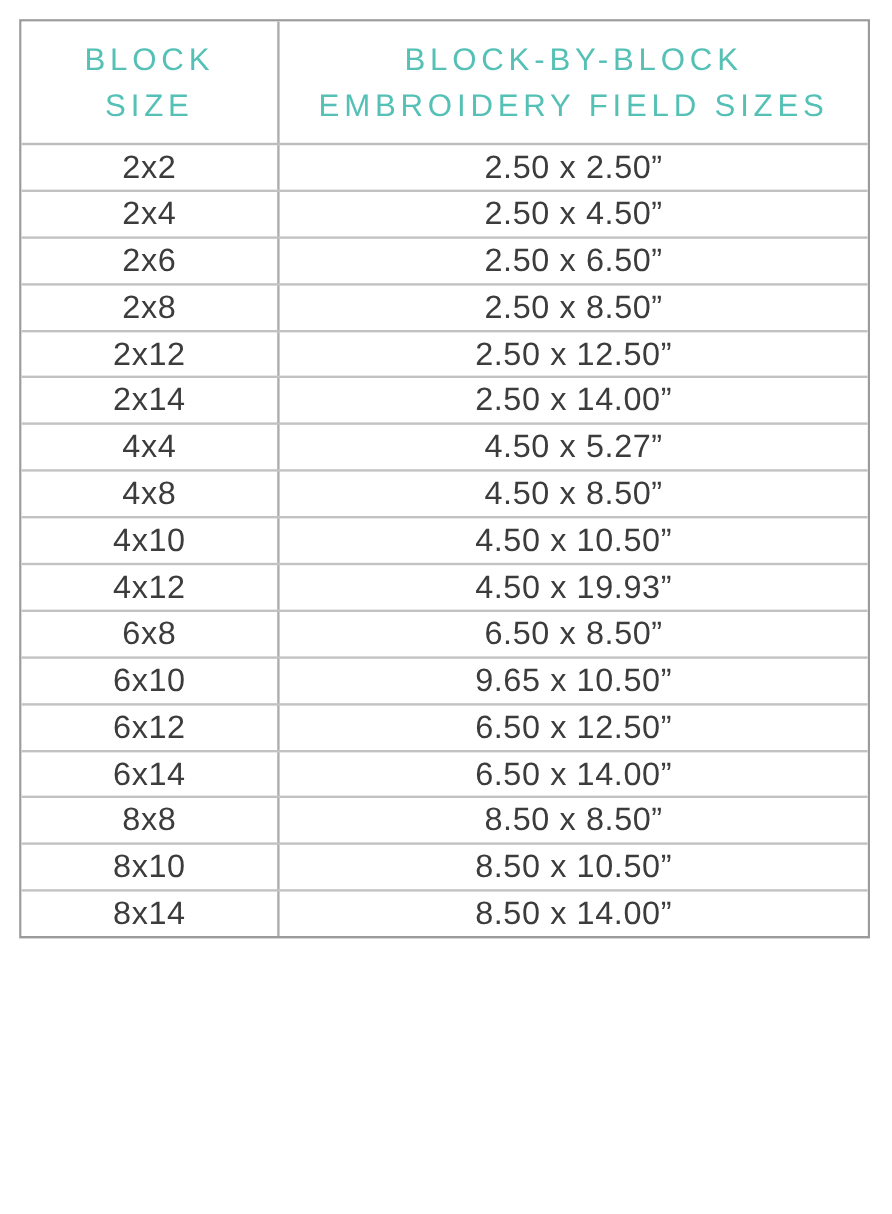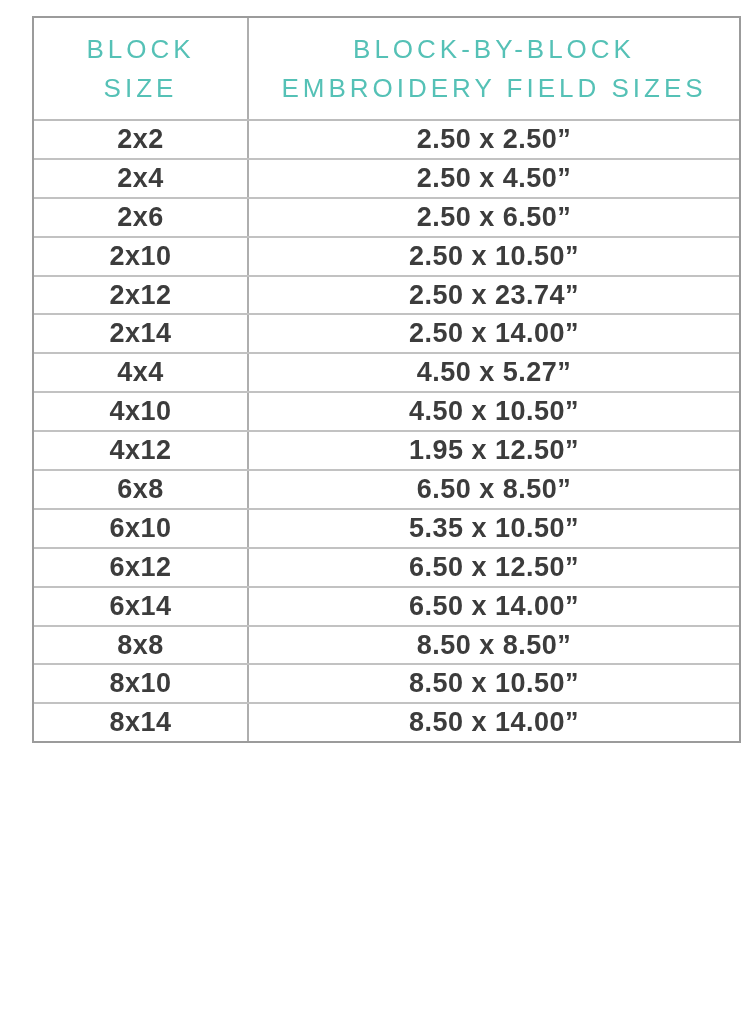--- a/index.html
+++ b/index.html
@@ -5,40 +5,39 @@
   html, body {
     margin: 0;
     padding: 0;
     background: #ffffff;
     width: 743px;
     height: 1012px;
     font-family: "Liberation Sans", sans-serif;
   }
   .table-wrap {
     position: absolute;
-    left: 32px;
+    left: 16px;
     top: 16px;
     width: 705px;
     border: 2px solid #9b9b9b;
     background: #ffffff;
   }
   table.size-table {
     width: 100%;
     border-collapse: collapse;
     table-layout: fixed;
   }
   col.col-block { width: 214px; }
   col.col-field { width: auto; }
 
   th, td {
     padding: 0;
     text-align: center;
     vertical-align: middle;
     background: #ffffff;
-    font-weight: bold;
   }
   th {
     height: 101px;
     font-weight: normal;
     color: #55c1b6;
     font-size: 26px;
     letter-spacing: 4px;
     line-height: 1.5;
     border-bottom: 2px solid #bdbdbd;
   }
@@ -82,63 +81,67 @@
   <tr>
     <td class="v-divider">2x4</td>
     <td>2.50 x 4.50”</td>
   </tr>
 
   <tr>
     <td class="v-divider">2x6</td>
     <td>2.50 x 6.50”</td>
   </tr>
 
+  <tr>
+    <td class="v-divider">2x8</td>
+    <td>2.50 x 8.50”</td>
+  </tr>
 
-  <tr>
-    <td class="v-divider">2x10</td>
-    <td>2.50 x 10.50”</td>
-  </tr>
 
   <tr>
     <td class="v-divider">2x12</td>
-    <td>2.50 x 23.74”</td>
+    <td>2.50 x 12.50”</td>
   </tr>
 
   <tr>
     <td class="v-divider">2x14</td>
     <td>2.50 x 14.00”</td>
   </tr>
 
   <tr>
     <td class="v-divider">4x4</td>
     <td>4.50 x 5.27”</td>
   </tr>
 
 
+  <tr>
+    <td class="v-divider">4x8</td>
+    <td>4.50 x 8.50”</td>
+  </tr>
 
   <tr>
     <td class="v-divider">4x10</td>
     <td>4.50 x 10.50”</td>
   </tr>
 
   <tr>
     <td class="v-divider">4x12</td>
-    <td>1.95 x 12.50”</td>
+    <td>4.50 x 19.93”</td>
   </tr>
 
 
 
   <tr>
     <td class="v-divider">6x8</td>
     <td>6.50 x 8.50”</td>
   </tr>
 
   <tr>
     <td class="v-divider">6x10</td>
-    <td>5.35 x 10.50”</td>
+    <td>9.65 x 10.50”</td>
   </tr>
 
   <tr>
     <td class="v-divider">6x12</td>
     <td>6.50 x 12.50”</td>
   </tr>
 
   <tr>
     <td class="v-divider">6x14</td>
     <td>6.50 x 14.00”</td>

